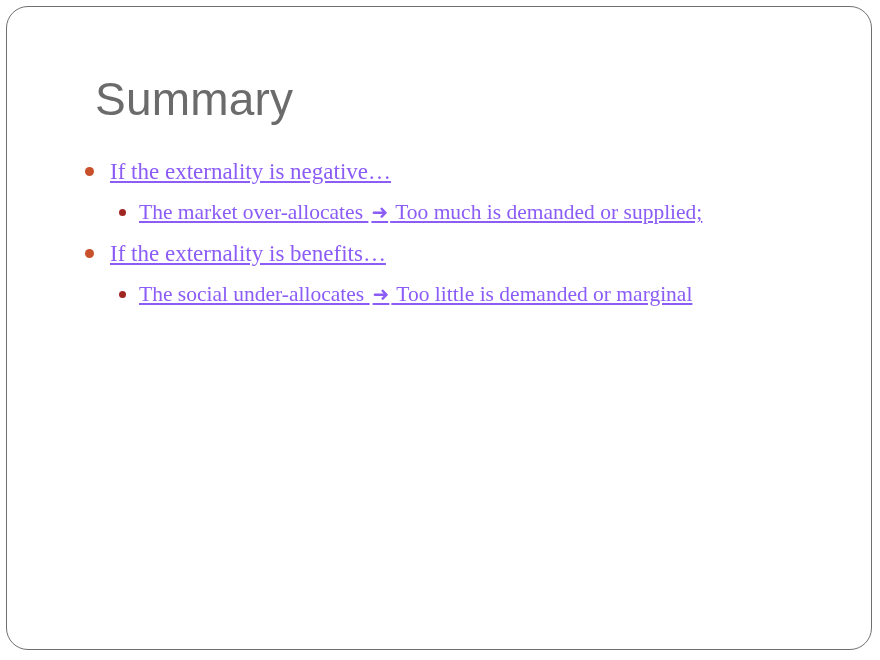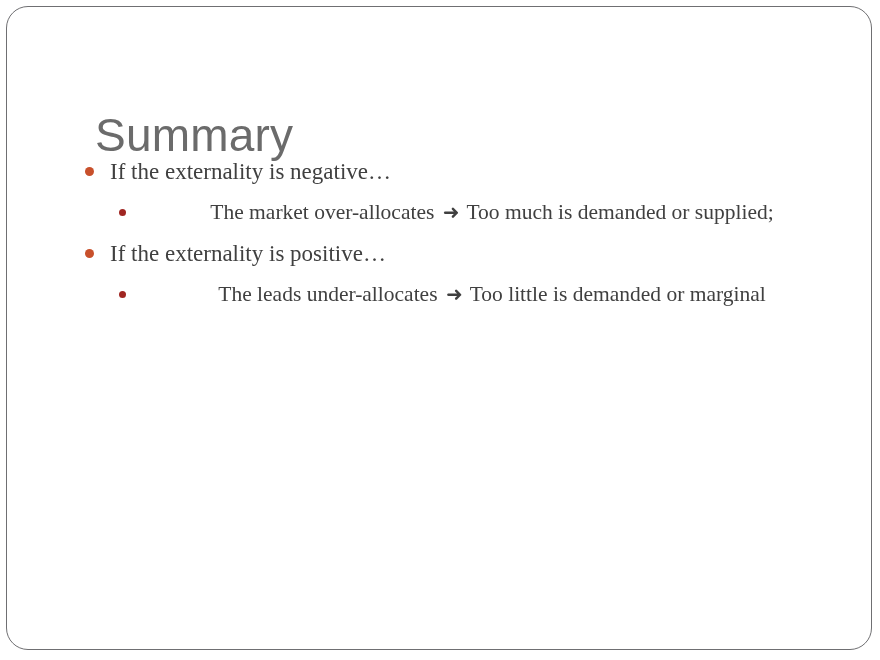--- a/index.html
+++ b/index.html
@@ -30,46 +30,45 @@
     position: absolute;
     left: 88px;
     top: 68px;
     font-family: "Liberation Sans", sans-serif;
     font-size: 46px;
     font-weight: 400;
     color: #6b6b6b;
     letter-spacing: 0.2px;
     line-height: 1.05;
     white-space: nowrap;
-    margin-top: 36px;
   }
 
   .content {
     position: absolute;
     left: 78px;
     top: 144px;
     width: 760px;
   }
 
   .bullet-row {
     display: flex;
     align-items: flex-start;
-    color: #404040;
+    color: #8b5cf6;
+    text-decoration: underline;
   }
 
   .lvl1 {
     font-size: 23px;
     line-height: 41px;
     margin-left: 0;
   }
   .lvl2 {
     font-size: 21.5px;
     line-height: 41px;
     margin-left: 34px;
-    text-align: center;
   }
 
   .marker {
     flex: 0 0 auto;
     display: inline-block;
     border-radius: 50%;
     position: relative;
   }
   .lvl1 .marker {
     width: 9px;
@@ -119,26 +118,26 @@
       <span class="btext">If the externality is negative…</span>
     </div>
 
     <div class="bullet-row lvl2">
       <span class="marker"></span>
       <span class="btext"><span>The market over-allocates </span><span class="arrow">➜</span><span> Too much is demanded or supplied;</span></span>
     </div>
 
     <div class="bullet-row lvl1">
       <span class="marker"></span>
-      <span class="btext">If the externality is positive…</span>
+      <span class="btext">If the externality is benefits…</span>
     </div>
 
     <div class="bullet-row lvl2">
       <span class="marker"></span>
-      <span class="btext"><span>The leads under-allocates </span><span class="arrow">➜</span><span> Too little is demanded or marginal</span></span>
+      <span class="btext"><span>The social under-allocates </span><span class="arrow">➜</span><span> Too little is demanded or marginal</span></span>
     </div>
 
     <div class="gap"></div>
 
 
 
   </div>
 </div>
 
 </body></html>

